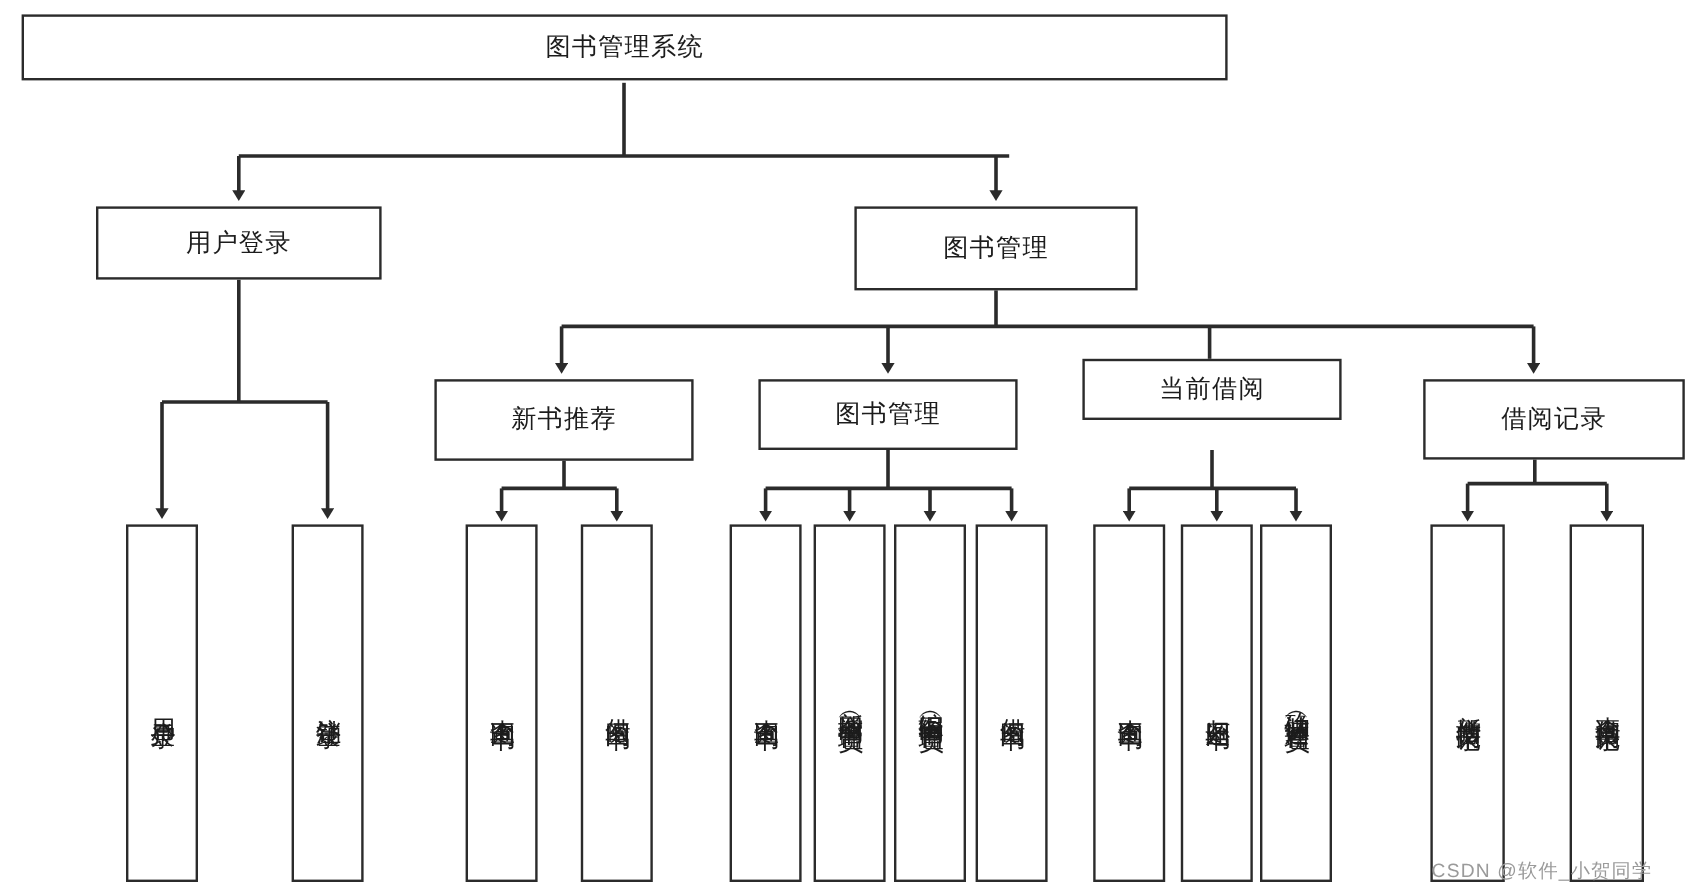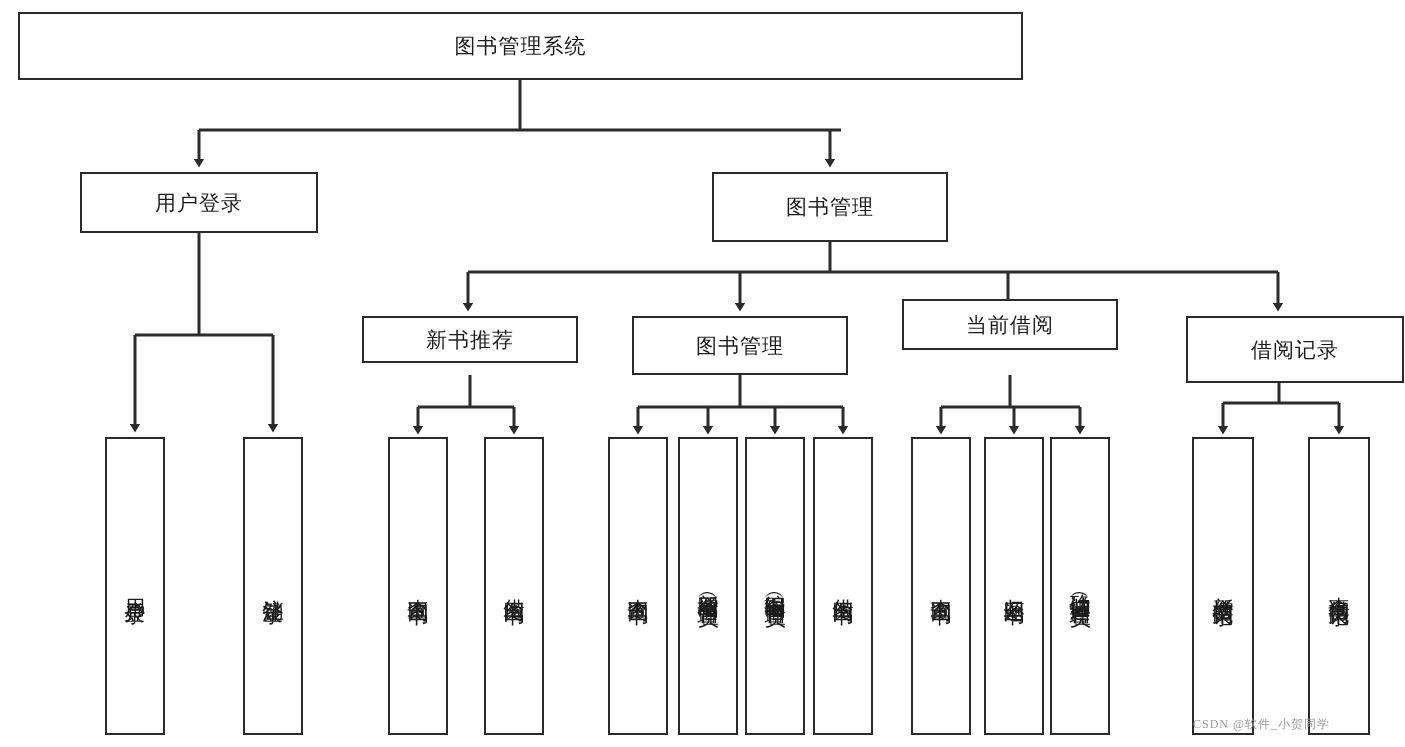--- a/index.html
+++ b/index.html
@@ -48,26 +48,25 @@
     writing-mode: vertical-rl;
     text-orientation: upright;
     font-size: 21px;
     line-height: 1.42;
     letter-spacing: 2px;
     white-space: nowrap;
     color: #1c1c1c;
   }
   .watermark {
     position: absolute;
-    font-size: 12px;
+    font-size: 16px;
     color: #9a9a9a;
     letter-spacing: 1px;
     white-space: nowrap;
     user-select: none;
-    font-family: Liberation Serif, serif;
   }
 </style>
 </head>
 <body>
 
 <div id="diagram" style="background: rgb(255, 255, 255);">
 
   <svg id="edges" viewBox="0 0 1405 747" xmlns="http://www.w3.org/2000/svg">
     <defs>
       <marker id="arrow" markerWidth="10" markerHeight="11" refX="1.5" refY="5.5" orient="auto" markerUnits="userSpaceOnUse">
@@ -111,32 +110,32 @@
       <path d="M1014,407 L1014,427" marker-end="url(#arrow)"></path>
       <path d="M1080,407 L1080,427" marker-end="url(#arrow)"></path>
 
       <path d="M1279,375 L1279,403"></path>
       <path d="M1223,403 L1339,403"></path>
       <path d="M1223,403 L1223,427" marker-end="url(#arrow)"></path>
       <path d="M1339,403 L1339,427" marker-end="url(#arrow)"></path>
     </g>
   </svg>
 
-  <div class="node h-node" id="box-root" style="left: 18px; top: 12px; width: 1005px; height: 68px;">
+  <div class="node h-node" id="box-root" style="left: 18px; top: 12px; width: 1005px; height: 55px;">
     <span>图书管理系统</span>
   </div>
 
   <div class="node h-node" id="box-login" style="left: 80px; top: 172px; width: 238px; height: 61px;">
     <span>用户登录</span>
   </div>
   <div class="node h-node" id="box-bookmgmt" style="left: 712px; top: 172px; width: 236px; height: 70px;">
     <span>图书管理</span>
   </div>
 
-  <div class="node h-node" id="box-newbook" style="left: 362px; top: 316px; width: 216px; height: 47px;">
+  <div class="node h-node" id="box-newbook" style="left: 362px; top: 316px; width: 216px; height: 68px;">
     <span>新书推荐</span>
   </div>
   <div class="node h-node" id="box-borrow" style="left: 632px; top: 316px; width: 216px; height: 59px;">
     <span>图书管理</span>
   </div>
   <div class="node h-node" id="box-current" style="left: 902px; top: 299px; width: 216px; height: 51px;">
     <span>当前借阅</span>
   </div>
   <div class="node h-node" id="box-records" style="left: 1186px; top: 316px; width: 218px; height: 67px;">
     <span>借阅记录</span>

